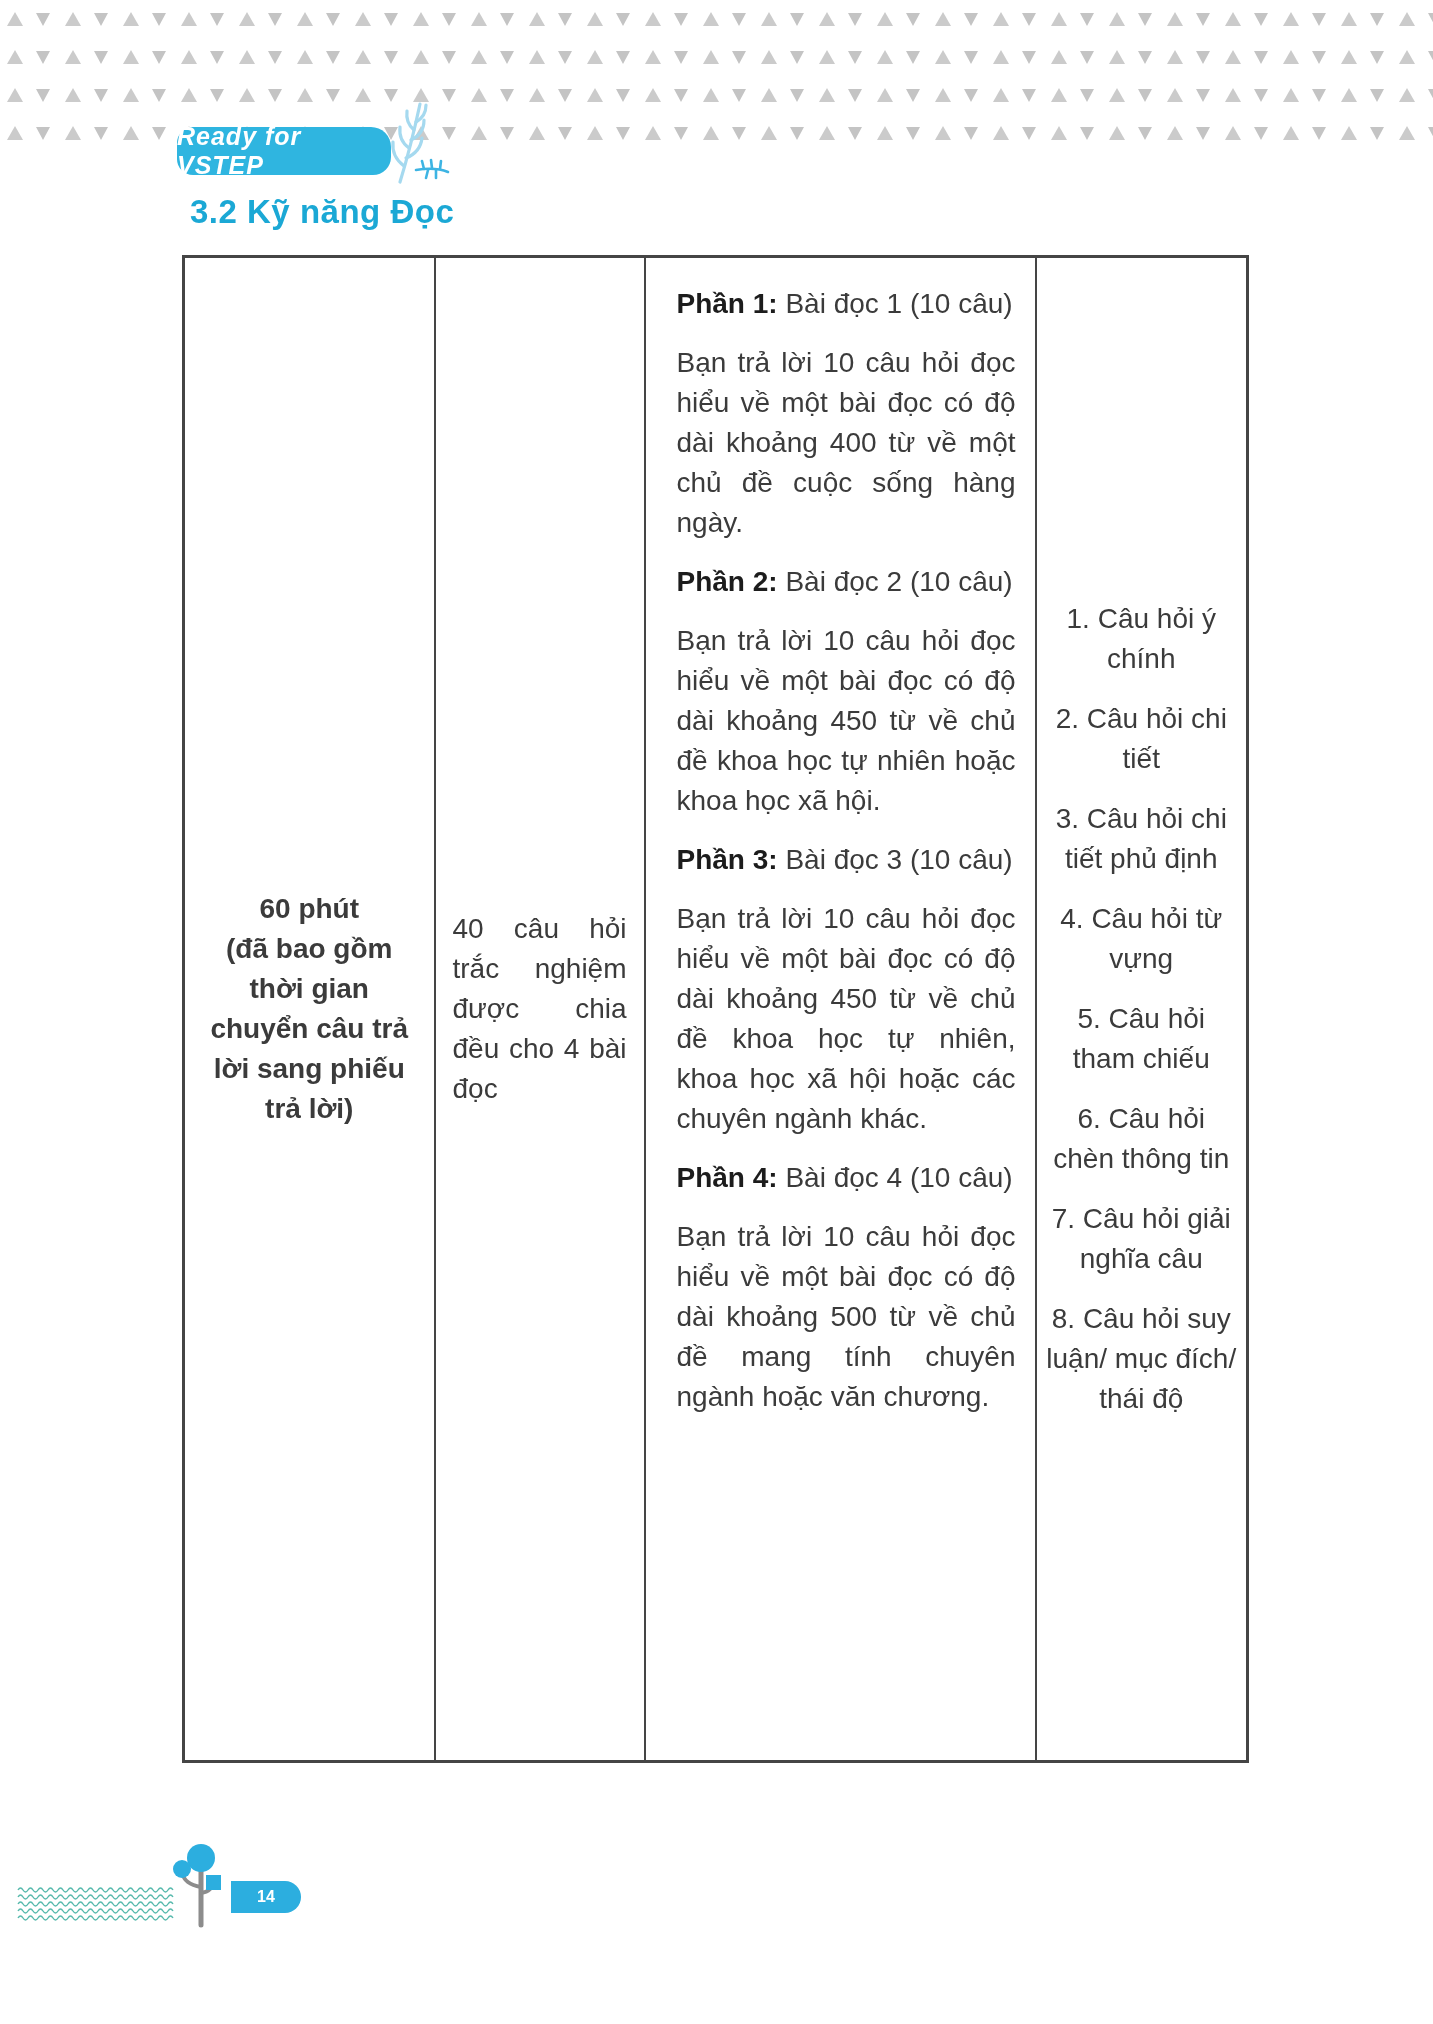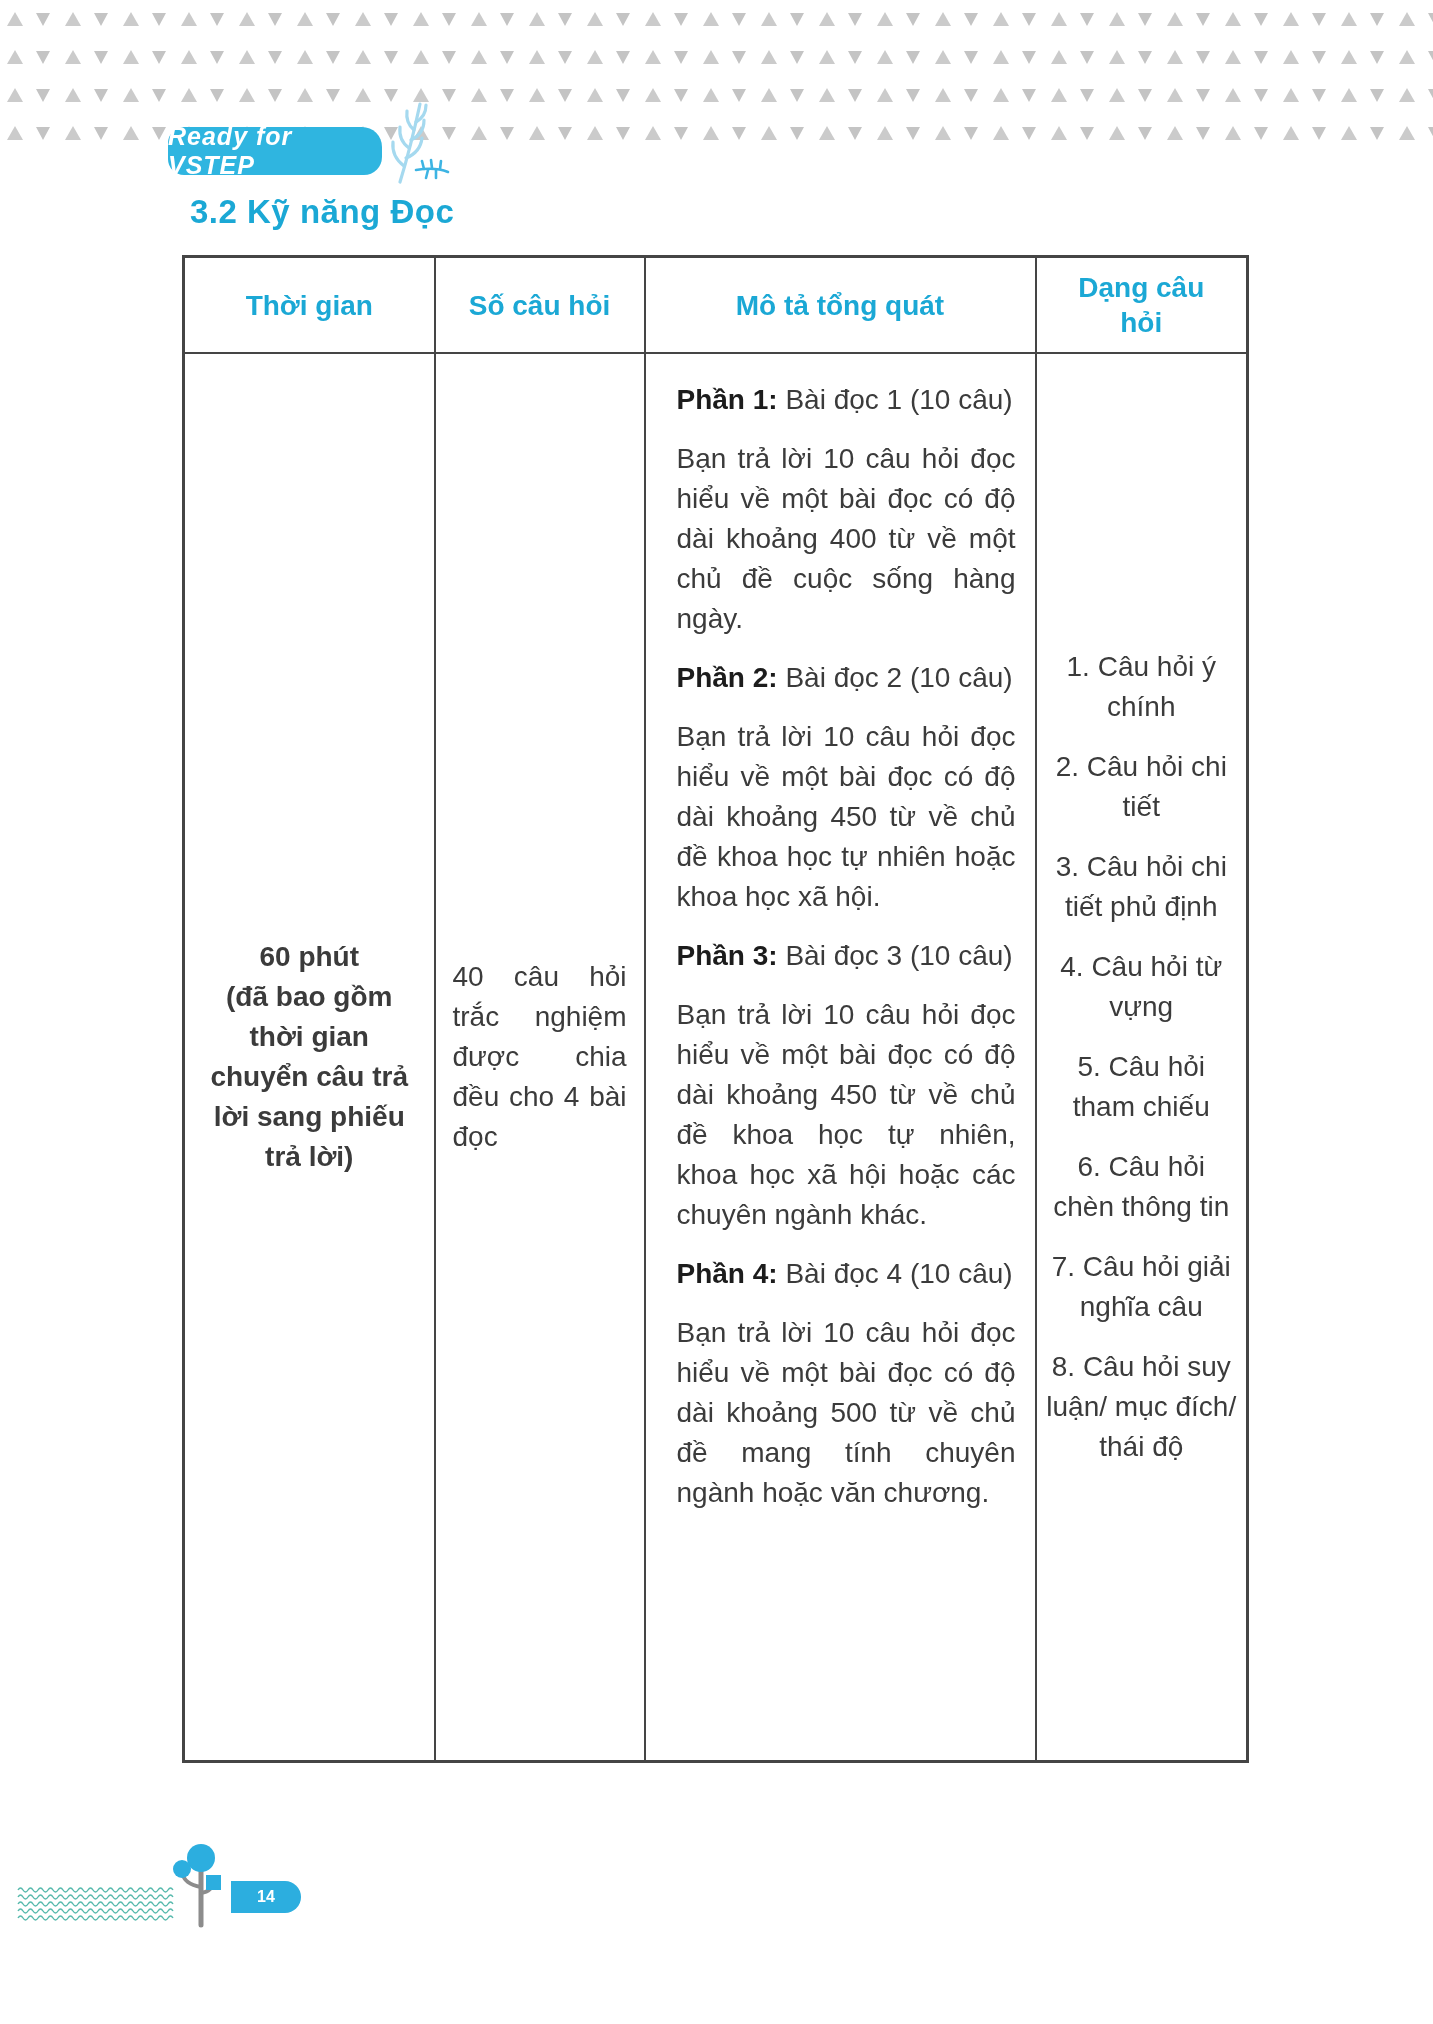--- a/index.html
+++ b/index.html
@@ -3,21 +3,21 @@
 <meta charset="utf-8">
 <style>
   html,body{margin:0;padding:0;}
   body{
     width:1433px;height:2024px;position:relative;background:#ffffff;
     font-family:"Liberation Sans", sans-serif;overflow:hidden;
     -webkit-font-smoothing:antialiased;
   }
   .triangle-pattern{position:absolute;left:0;top:0;}
   .brand-badge{
-    position:absolute;left:168px;top:127px;width:214px;height:48px;
+    position:absolute;left:177px;top:127px;width:214px;height:48px;
     background:#2FB5E0;border-radius:16px 20px 18px 16px;
     display:flex;align-items:center;justify-content:center;
     color:#ffffff;font-size:25px;font-style:italic;letter-spacing:1px;font-weight:bold;
   }
   .fern{position:absolute;left:378px;top:96px;}
   .section-title{
     position:absolute;left:190px;top:193px;
     font-size:33px;font-weight:bold;color:#1BA8D5;letter-spacing:0.5px;
   }
   table.vstep{
@@ -88,26 +88,20 @@
 <div class="section-title">3.2 Kỹ năng Đọc</div>
 
 <table class="vstep">
   <colgroup>
     <col style="width:251px">
       <col style="width:210px">
       <col style="width:391px">
       <col style="width:212px">
   </colgroup>
   <tbody>
-      <tr>
-    <th>Thời gian</th>
-    <th>Số câu hỏi</th>
-    <th>Mô tả tổng quát</th>
-    <th>Dạng câu hỏi</th>
-  </tr>
   <tr>
     <td class="col-duration">
       <div>60 phút</div>
       <div>(đã bao gồm thời gian chuyển câu trả lời sang phiếu trả lời)</div>
     </td>
     <td class="col-count">
       <div>40 câu hỏi trắc nghiệm được chia đều cho 4 bài đọc</div>
     </td>
     <td class="col-overview">
       <p><strong>Phần 1:</strong><span> Bài đọc 1 (10 câu)</span></p>

